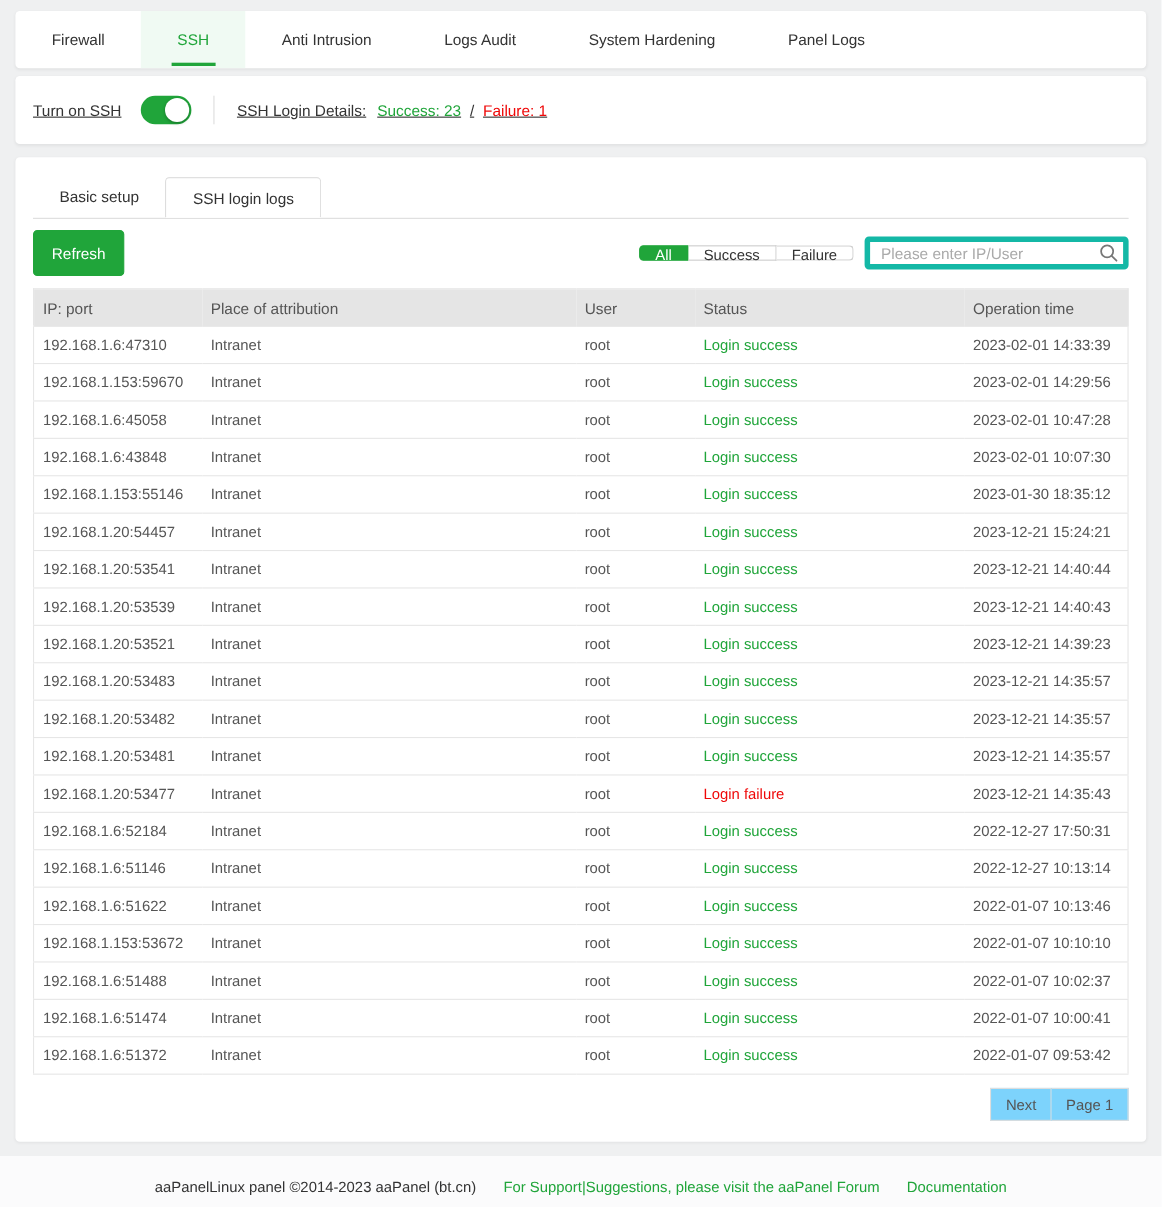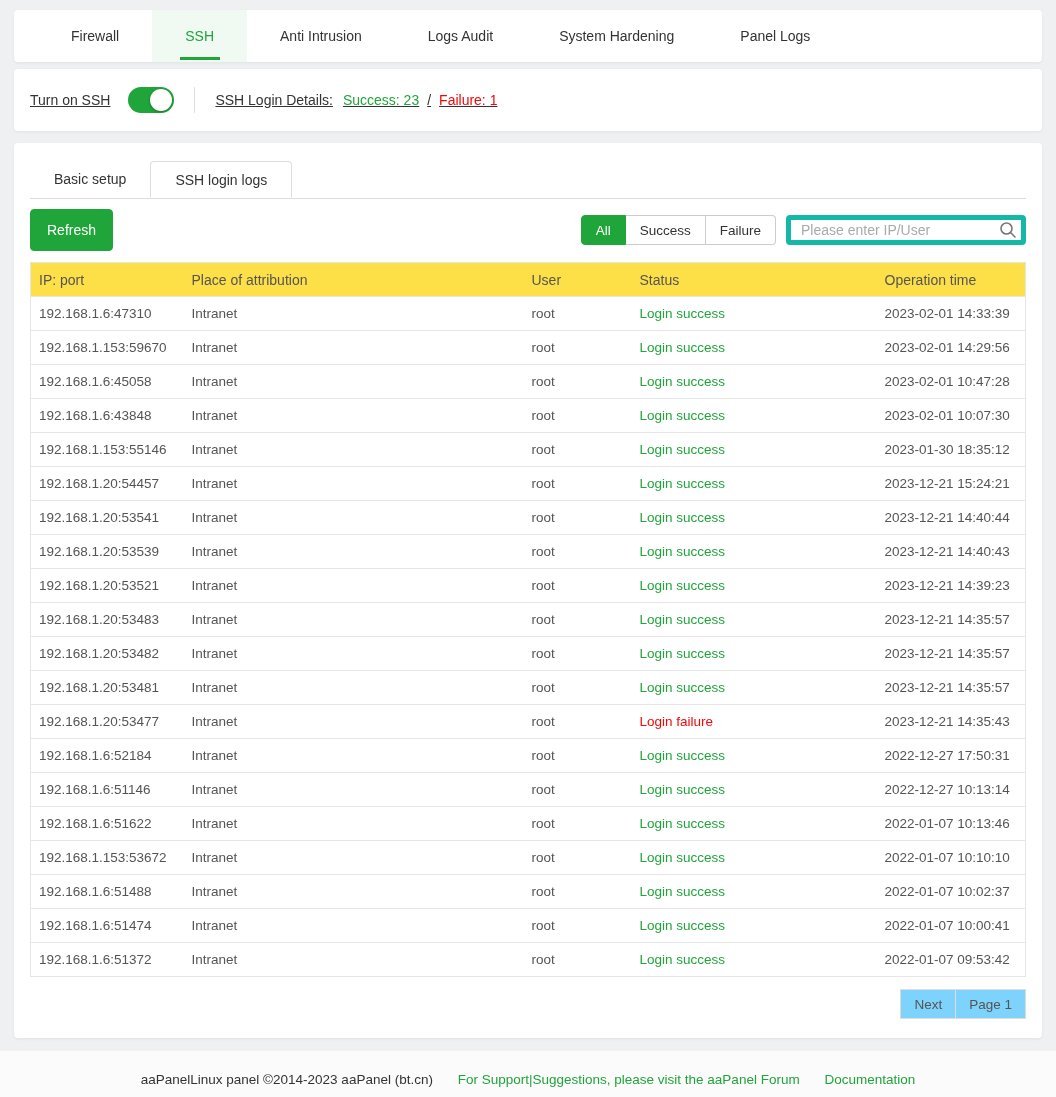--- a/index.html
+++ b/index.html
@@ -2,21 +2,21 @@
 <html><head>
 <meta charset="utf-8">
 <style>
   * { margin:0; padding:0; box-sizing:border-box; }
   html,body { width:1056px; }
   body {
     font-family:"Liberation Sans","DejaVu Sans",sans-serif;
     font-size:14px; color:#333; background:#fbfbfc;
   }
   .content { background:#eff0f1; padding:10px 14px 13px 14px; }
-  .card { background:#fff; border-radius:4px; box-shadow:0 1px 3px rgba(0,0,0,.06);padding-left:24px; }
+  .card { background:#fff; border-radius:4px; box-shadow:0 1px 3px rgba(0,0,0,.06); }
 
   
   .nav-card { height:52px; display:flex; overflow:hidden; }
   .nav-tab { position:relative; height:52px; display:flex; align-items:center; justify-content:center; padding:0 33px; cursor:pointer; color:#333; }
   .nav-tab.active { background:#f0faf3; color:#20a53a; }
   .nav-tab.active .tab-bar { position:absolute; bottom:2px; left:50%; margin-left:-20px; width:40px; height:3px; background:#20a53a; }
 
   
   .toggle-card { margin-top:7px; height:62px; display:flex; align-items:center; padding:12px 16px;text-decoration:underline; }
   .toggle-label { margin-right:18px; }
@@ -31,32 +31,32 @@
   
   .main-card { margin-top:12px; padding:18px 16px 19px 16px; }
   .sub-tabs { border-bottom:1px solid #ddd; display:flex; padding-left:0; }
   .sub-tab { padding:0 24px; height:37px; line-height:36px; cursor:pointer; color:#333; }
   .sub-tab.active { background:#fff; border:1px solid #ddd; border-bottom:1px solid #fff; border-radius:4px 4px 0 0; margin-bottom:-1px; }
 
   .toolbar { margin-top:10px; display:flex; align-items:center; justify-content:space-between; }
   .btn-green { height:42px; padding:0 16px; background:#20a53a; color:#fff; border:1px solid #20a53a; border-radius:4px; cursor:pointer; font-size:14px; font-family:inherit; }
   .toolbar-right { display:flex; align-items:center; }
   .filter-group { display:flex; }
-  .filter-btn { height:30px; padding:0 14px; background:#fff; border:1px solid #ccc; border-left-width:0; color:#333; font-size:13.5px; font-family:inherit; cursor:pointer; }
+  .filter-btn { height:14px; padding:0 14px; background:#fff; border:1px solid #ccc; border-left-width:0; color:#333; font-size:13.5px; font-family:inherit; cursor:pointer; }
   .filter-btn:first-child { border-left-width:1px; border-radius:4px 0 0 4px; }
   .filter-btn:last-child { border-radius:0 4px 4px 0; }
   .filter-btn.active { background:#20a53a; border-color:#20a53a; color:#fff; }
   .search-box { position:relative; margin-left:10px; }
   .search-box input { width:240px; height:30px; border:5px solid #14b8a6; border-radius:4px; padding:0 32px 0 10px; font-size:14px; font-family:inherit; color:#333; outline:none; }
   .search-box input::placeholder { color:#aaa; }
   .search-icon { position:absolute; right:8px; top:5px; width:20px; height:20px; cursor:pointer; }
 
   
   table { margin-top:11px; width:100%; border-collapse:collapse; border:1px solid #e6e6e6; }
-  th { background:#fde047; font-weight:normal; text-align:left; color:#555; height:34px; padding:0 8px; border-bottom:1px solid #e6e6e6; }
+  th { background:#e5e5e5; font-weight:normal; text-align:left; color:#555; height:34px; padding:0 8px; border-bottom:1px solid #e6e6e6; }
   td { height:34px; padding:0 8px; color:#555; font-size:13.5px; border-bottom:1px solid #e6e6e6; background:#fff; }
   td.status.success { color:#20a53a; }
   td.status.failure { color:#ef0808; }
 
   .pagination { margin-top:12px; display:flex; justify-content:flex-end; }
   .page-btn { height:30px; padding:0 13px; background:#7dd3fc; border:1px solid #ddd; color:#555; font-size:13.5px; font-family:inherit; cursor:pointer; }
   .page-btn + .page-btn { border-left:none; }
 
   
   .footer { background:#fbfbfc; padding:21px 0 18px 0; text-align:center; font-size:13.5px; }

